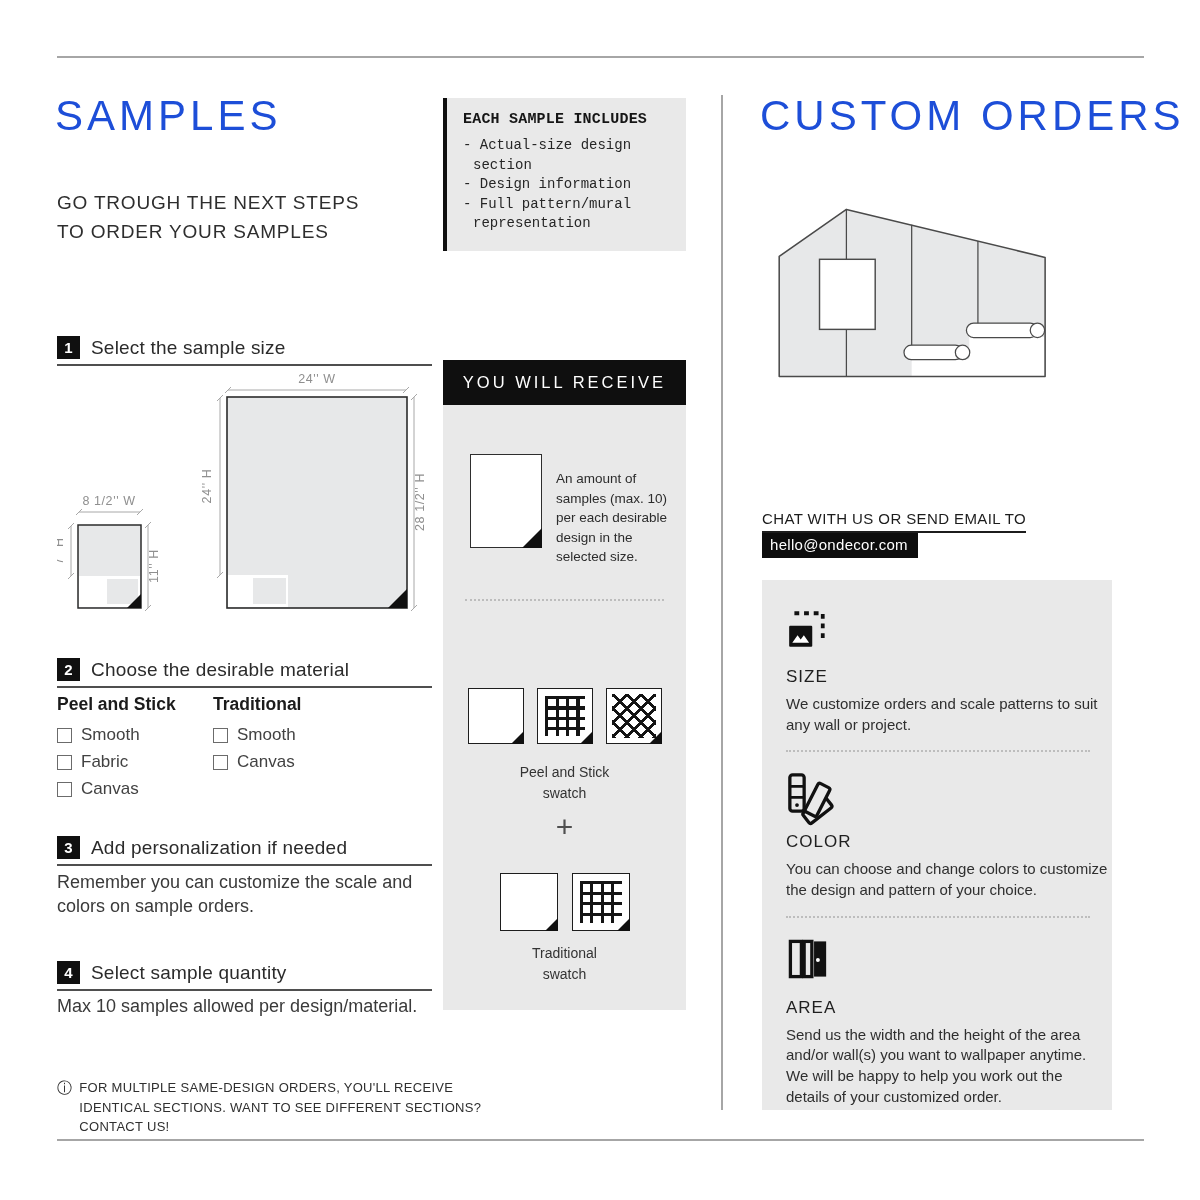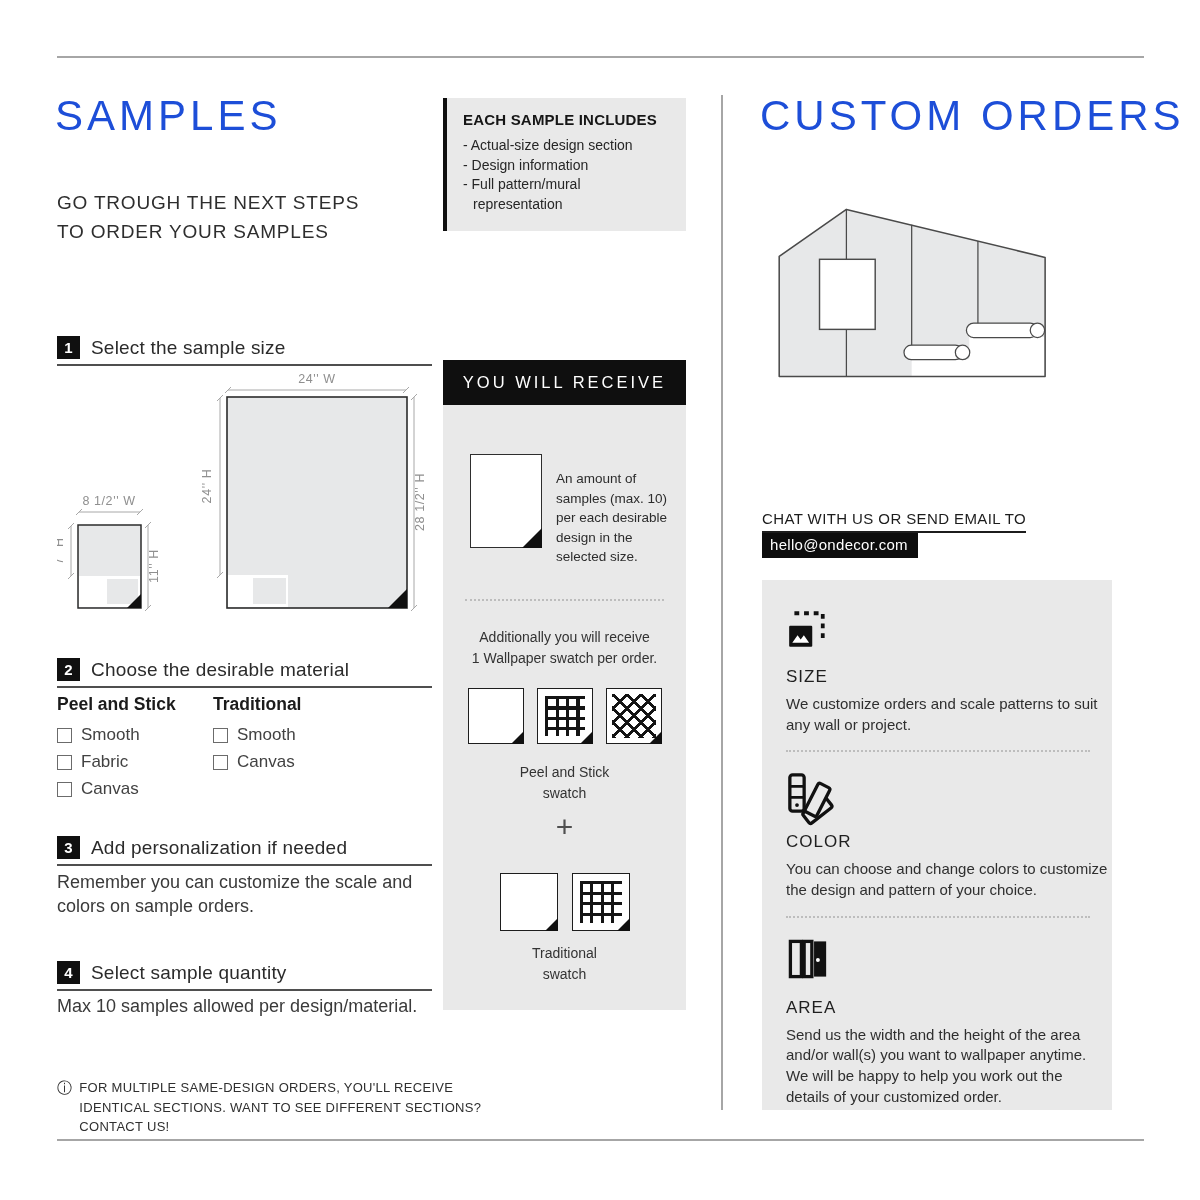--- a/index.html
+++ b/index.html
@@ -23,21 +23,21 @@
   .mat-title{font-size:17.5px;font-weight:bold;color:#1b1b1b;margin-bottom:10px;}
   .mat-row{display:flex;align-items:center;gap:9px;margin-bottom:7px;font-size:17px;color:#424242;}
   .cbox{width:13px;height:13px;border:1.5px solid #6b6b6b;background:#fff;flex:0 0 auto;}
 
   .body-text{font-size:18px;line-height:1.33;color:#3a3a3a;}
 
   .note{display:flex;gap:7px;font-size:13px;line-height:1.5;letter-spacing:0.3px;color:#2f2f2f;}
   .note-i{font-size:15px;line-height:1.3;color:#2f2f2f;}
 
   .includes-box{position:absolute;left:443px;top:98px;width:243px;box-sizing:border-box;
-                background:#e9e9e9;border-left:4px solid #0f0f0f;padding:13px 14px 17px 16px;}
+                background:#e9e9e9;border-left:4px solid #0f0f0f;padding:13px 14px 17px 16px;font-family:Liberation Mono, monospace;}
   .includes-title{font-size:15px;font-weight:bold;letter-spacing:0.2px;color:#161616;margin-bottom:8px;}
   .includes-item{font-size:14px;line-height:1.4;color:#262626;padding-left:10px;text-indent:-10px;}
   .includes-item::before{content:"- ";}
 
   .receive-header{position:absolute;left:443px;top:360px;width:243px;height:45px;background:#0f0f0f;
                   color:#fff;font-size:16.5px;letter-spacing:3px;display:flex;align-items:center;justify-content:center;text-align:right;}
   .receive-body{position:absolute;left:443px;top:405px;width:243px;height:605px;background:#e9e9e9;}
 
   .page-icon{position:absolute;left:27px;top:49px;width:70px;height:92px;background:#fff;border:1.5px solid #2e2e2e;}
   .fold{position:absolute;right:-1px;bottom:-1px;width:0;height:0;border-left:20px solid transparent;border-bottom:20px solid #101010;}
@@ -194,24 +194,20 @@
   <div class="receive-header">YOU WILL RECEIVE</div>
 
   <div class="receive-body">
     <div class="page-icon">
       <div class="fold"></div>
     </div>
     <div class="abs small-text" style="left:113px;top:64px;width:122px;">An amount of samples (max. 10) per each desirable design in the selected size.</div>
 
     <div class="abs dotted" style="left:22px;right:22px;top:194px;"></div>
 
-    <div class="abs center-text" style="left:0;right:0;top:222px;">
-      <div>Additionally you will receive</div>
-      <div>1 Wallpaper swatch per order.</div>
-    </div>
 
     <div class="abs swatch-row" style="left:0;right:0;top:283px;">
       <div class="swatch">
         <div class="fold-sm"></div>
       </div>
       <div class="swatch">
         <div class="pat-grid"></div>
         <div class="fold-sm"></div>
       </div>
       <div class="swatch">

